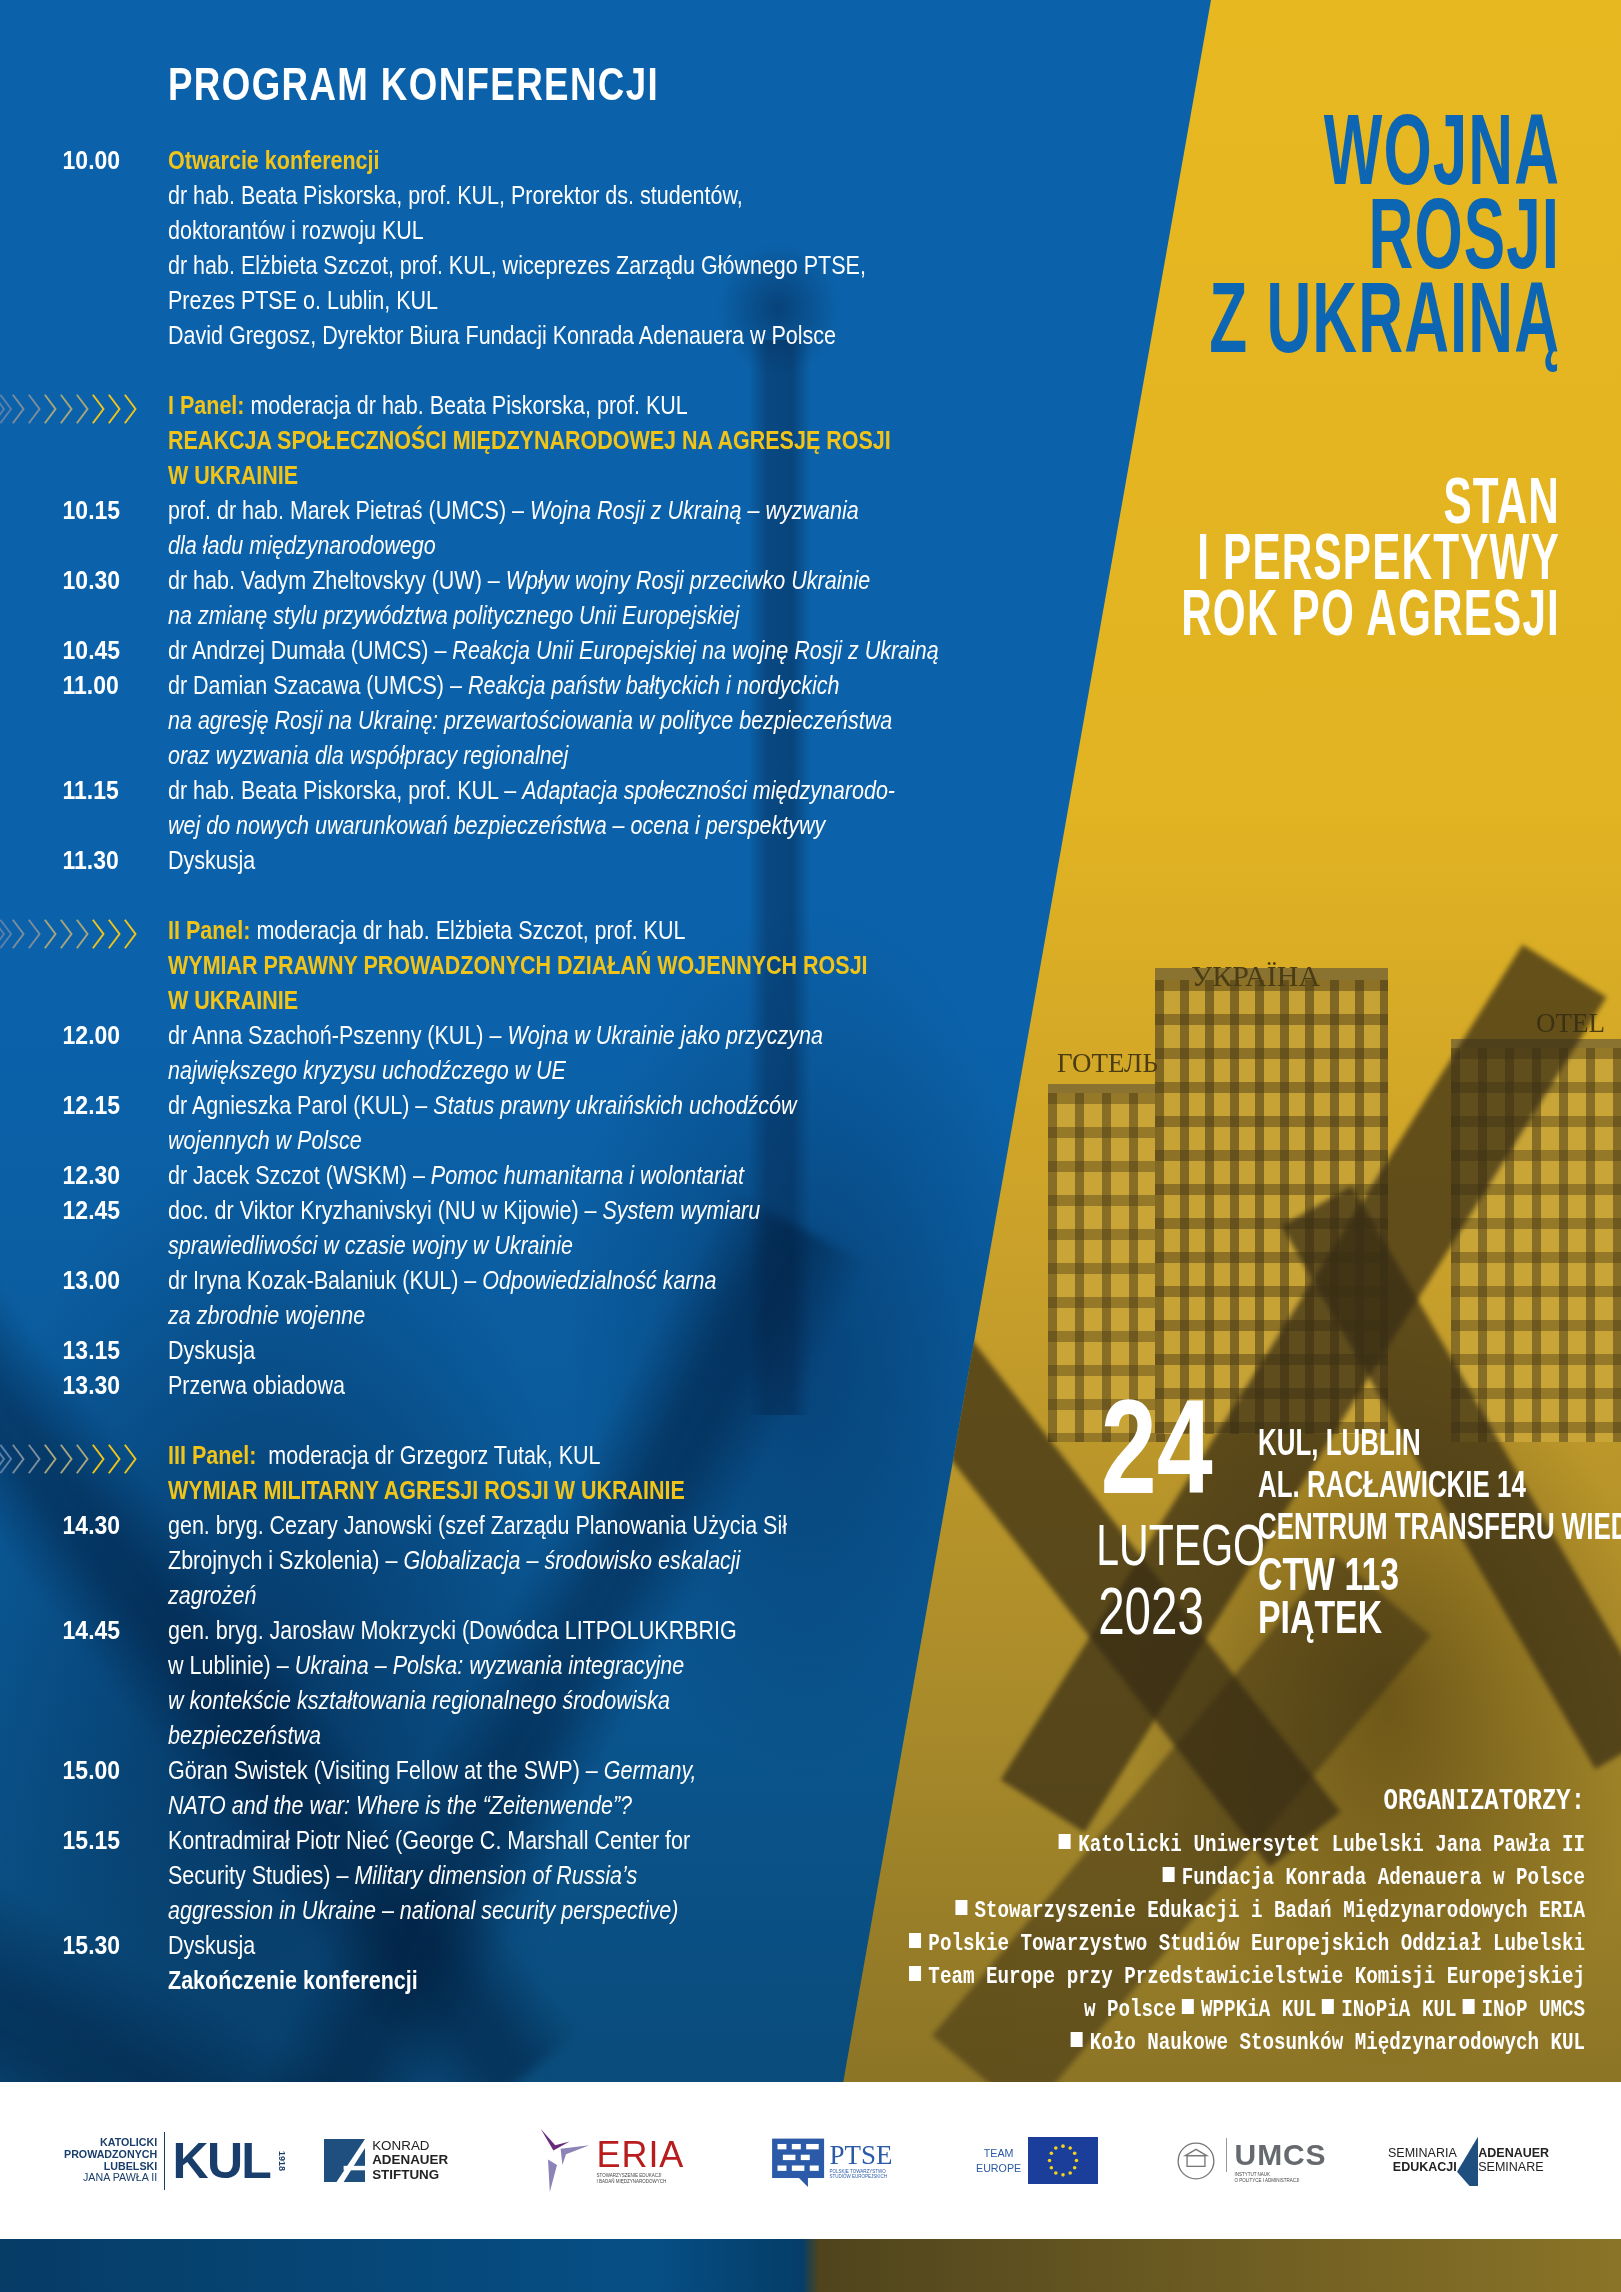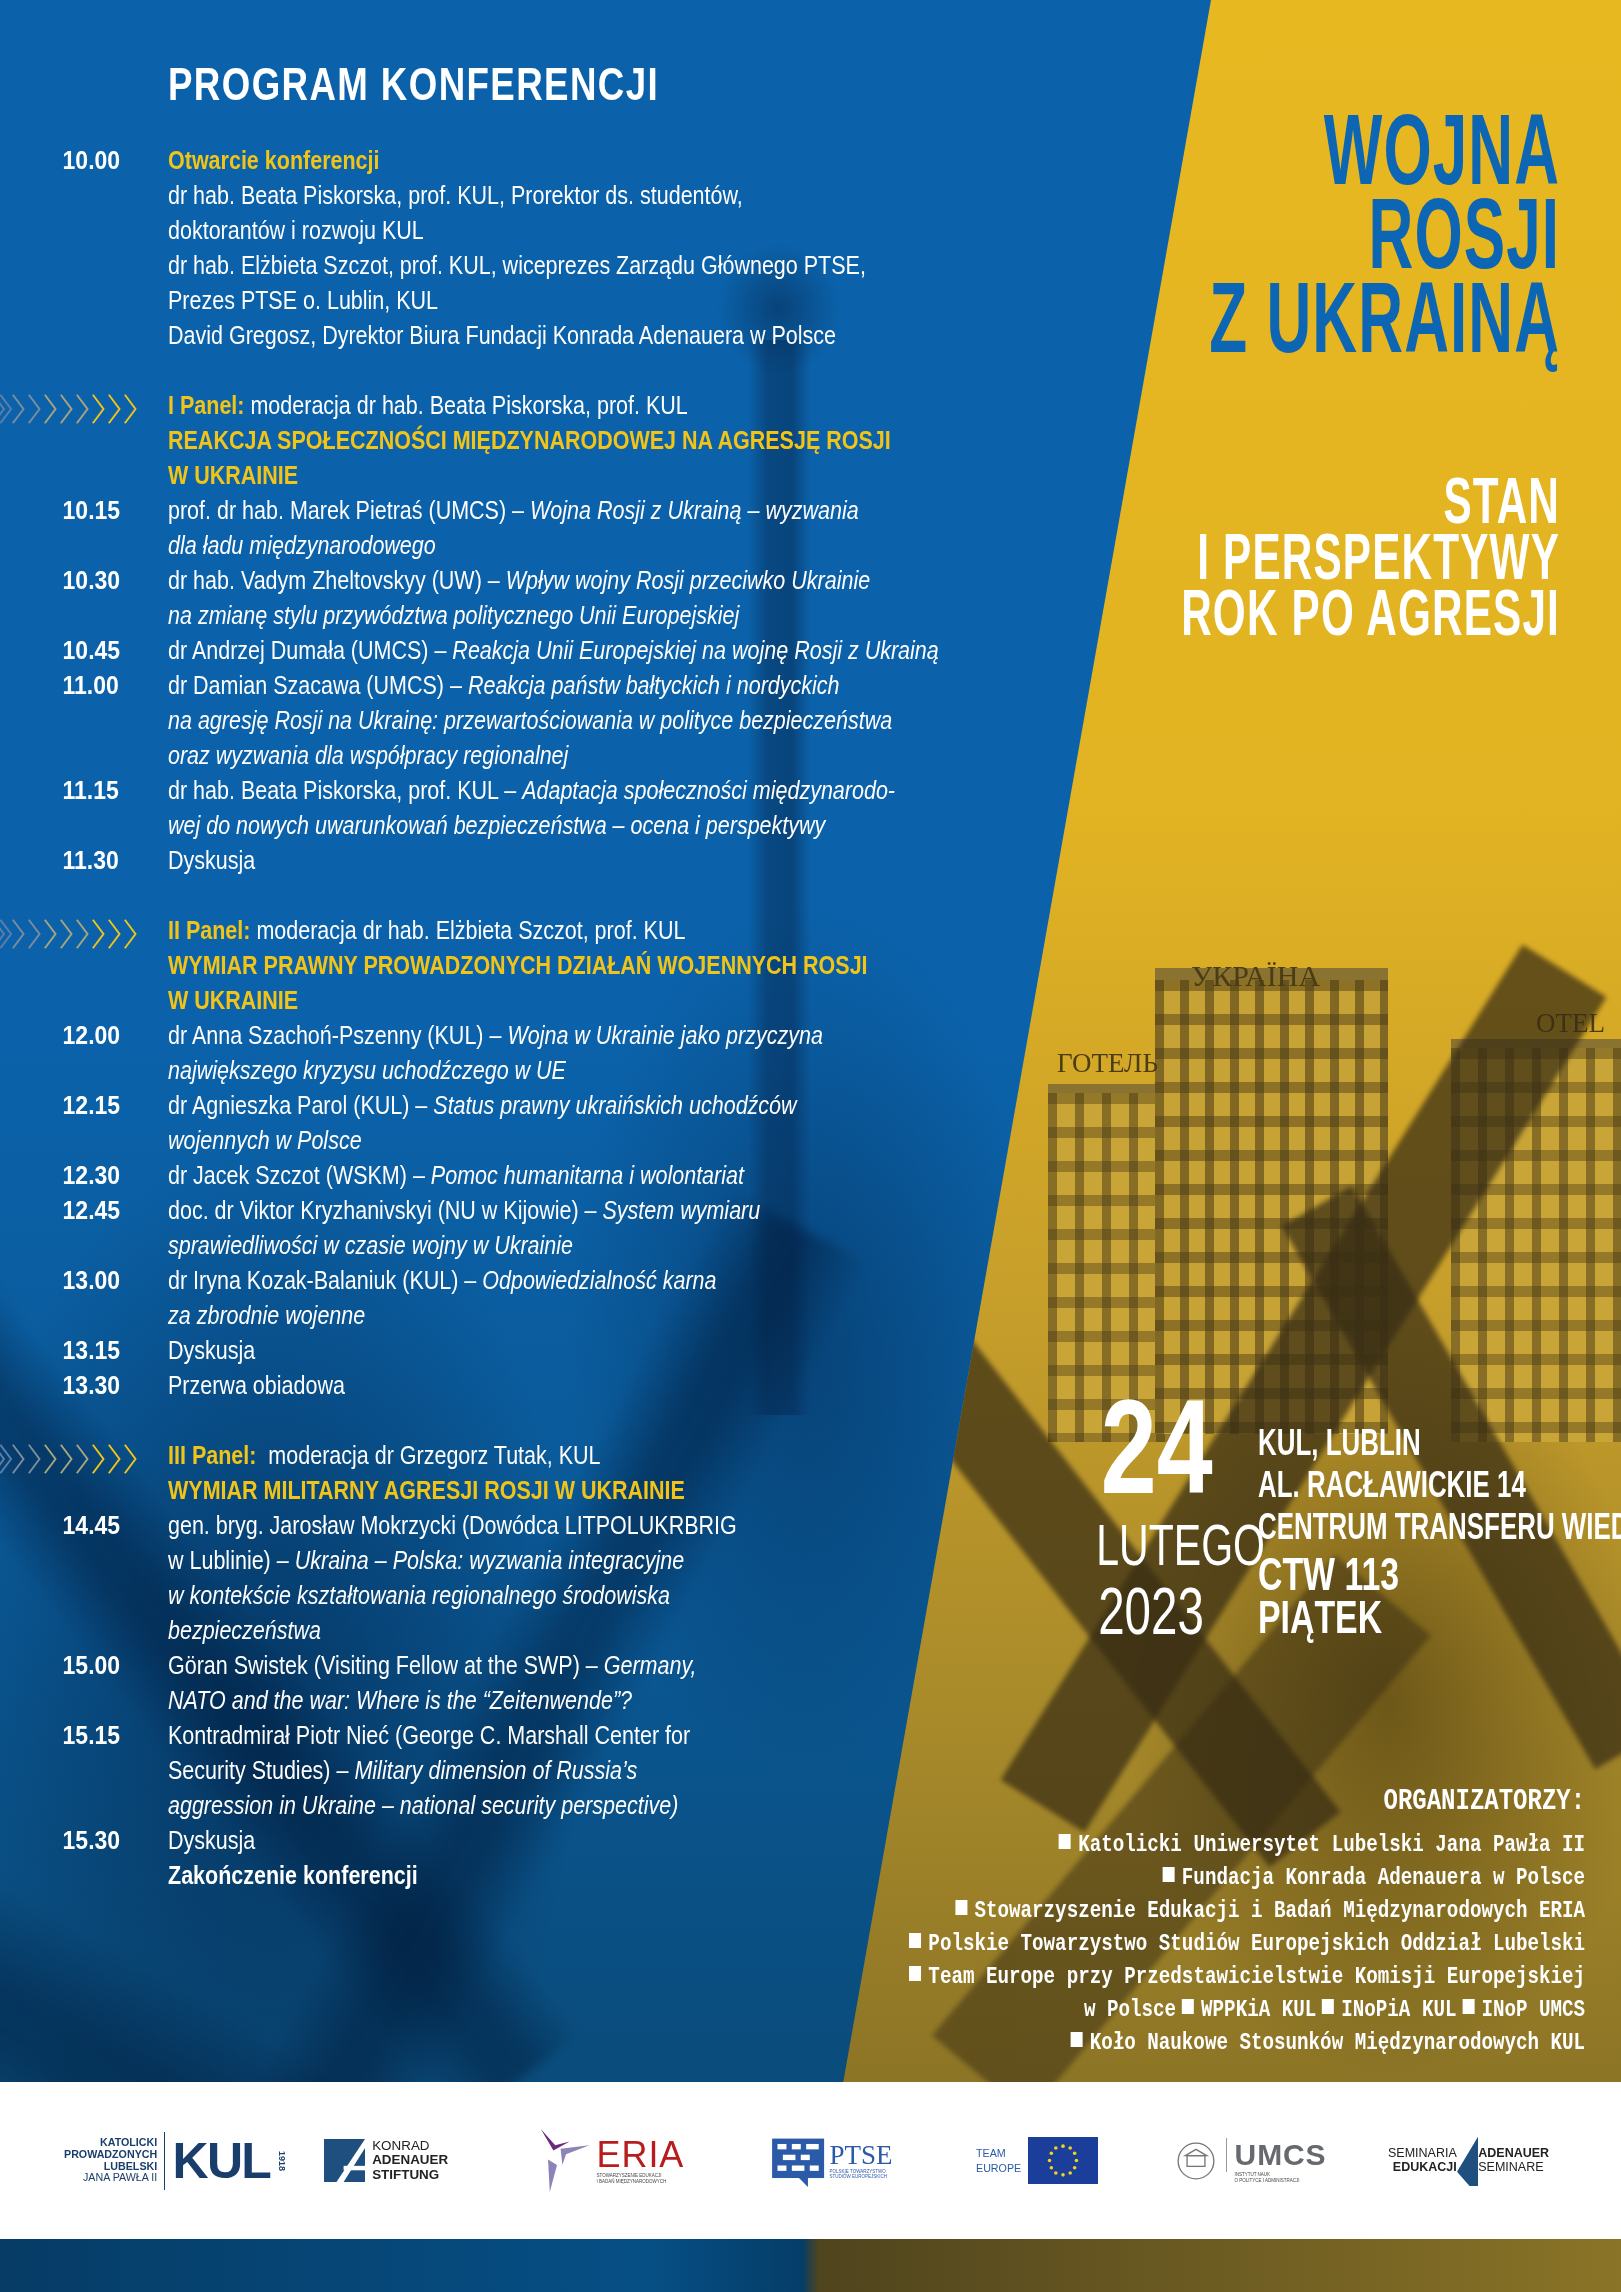--- a/index.html
+++ b/index.html
@@ -147,21 +147,21 @@
   .kul-text .light { font-weight: 400; }
   .kul-big { font-weight: 700; color: #1a3e6b; font-size: 50px; margin-left: 7.2px; border-left: 1.8px solid #1a3e6b; padding-left: 7.2px; letter-spacing: -1.8px; }
   .kul-year { font-weight: 700; color: #1a3e6b; font-size: 9px; transform: rotate(90deg); margin-left: 1.8px; }
   .kas-square { width: 41px; height: 43px; background: #1f4f7e; position: relative; overflow: hidden; }
   .kas-text { margin-left: 7.2px; color: #222; font-size: 13.4px; line-height: 14.3px; }
   .kas-text .b { font-weight: 700; }
   .eria-text { font-size: 36px; color: #b91c1c; letter-spacing: 0.9px; line-height: 36px; }
   .eria-sub { font-size: 4.5px; color: #444; line-height: 5.4px; }
   .ptse-text { font-family: "Liberation Serif", serif; color: #2a5aa8; font-size: 27px; line-height: 27px; }
   .ptse-sub { font-size: 4.5px; color: #2a5aa8; line-height: 5.4px; }
-  .team-text { color: #2a5aa8; font-size: 10.7px; line-height: 14.3px; text-align: left; margin-right: 7.2px; }
+  .team-text { color: #2a5aa8; font-size: 10.7px; line-height: 14.3px; text-align: center; margin-right: 7.2px; }
   .eu-flag { width: 70px; height: 47px; background: #1b3e9a; position: relative; }
   .umcs-text { color: #666a6e; font-weight: 700; font-size: 30px; letter-spacing: 0.9px; border-left: 0.9px solid #999; padding-left: 7.2px; }
   .sem-left { font-size: 12.5px; line-height: 13.4px; color: #222; text-align: right; }
   .sem-right { font-size: 12.5px; line-height: 13.4px; color: #222; }
   .sem-left .b, .sem-right .b { font-weight: 700; }
 
   .bottom-strip {
     position: absolute; left: 0; top: 2239px; width: 1621px; height: 54px;
     background: linear-gradient(90deg, #063c66 0%, #064f85 40%, #053d68 49.5%, #4f441d 50.5%, #6d5c22 75%, #8a7427 100%);
   }
@@ -338,20 +338,28 @@
         <path d="M-8 2 L4 18 L-8 34 M0 2 L12 18 L0 34" stroke="#5b7fa8"></path>
         <path d="M14 2 L26 18 L14 34 M32 2 L44 18 L32 34" stroke="#7d8d9a"></path>
         <path d="M50 2 L62 18 L50 34 M68 2 L80 18 L68 34 M86 2 L98 18 L86 34" stroke="#a8a57a"></path>
         <path d="M104 2 L116 18 L104 34 M122 2 L134 18 L122 34 M140 2 L152 18 L140 34" stroke="#f2c418"></path>
       </g>
     </svg>
     <div class="time"></div>
     <div class="body">
       <span class="line"><span class="yellow">III Panel:</span><span style="white-space:pre">  moderacja dr Grzegorz Tutak, KUL</span></span>
       <span class="line yellow">WYMIAR MILITARNY AGRESJI ROSJI W UKRAINIE</span>
+    </div>
+  </div>
+  <div class="row">
+    <div class="time">14.30</div>
+    <div class="body">
+      <span class="line">gen. bryg. Cezary Janowski (szef Zarządu Planowania Użycia Sił</span>
+      <span class="line"><span>Zbrojnych i Szkolenia) – </span><span class="it">Globalizacja – środowisko eskalacji</span></span>
+      <span class="line it">zagrożeń</span>
     </div>
   </div>
   <div class="row">
     <div class="time">14.45</div>
     <div class="body">
       <span class="line">gen. bryg. Jarosław Mokrzycki (Dowódca LITPOLUKRBRIG</span>
       <span class="line"><span>w Lublinie) – </span><span class="it">Ukraina – Polska: wyzwania integracyjne</span></span>
       <span class="line it">w kontekście kształtowania regionalnego środowiska</span>
       <span class="line it">bezpieczeństwa</span>
     </div>

